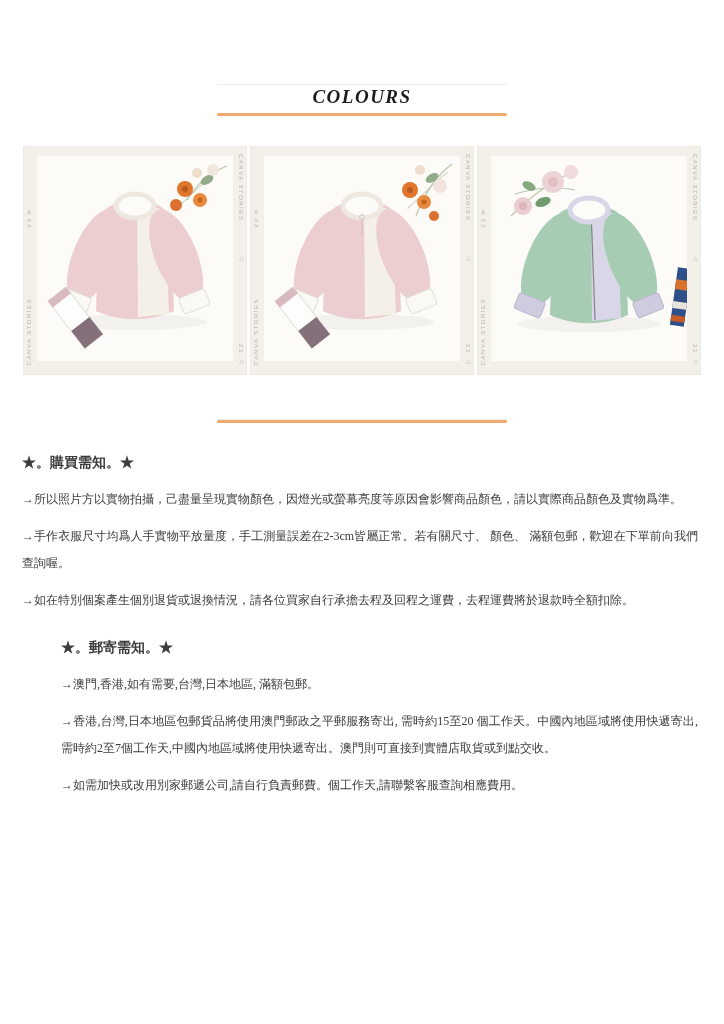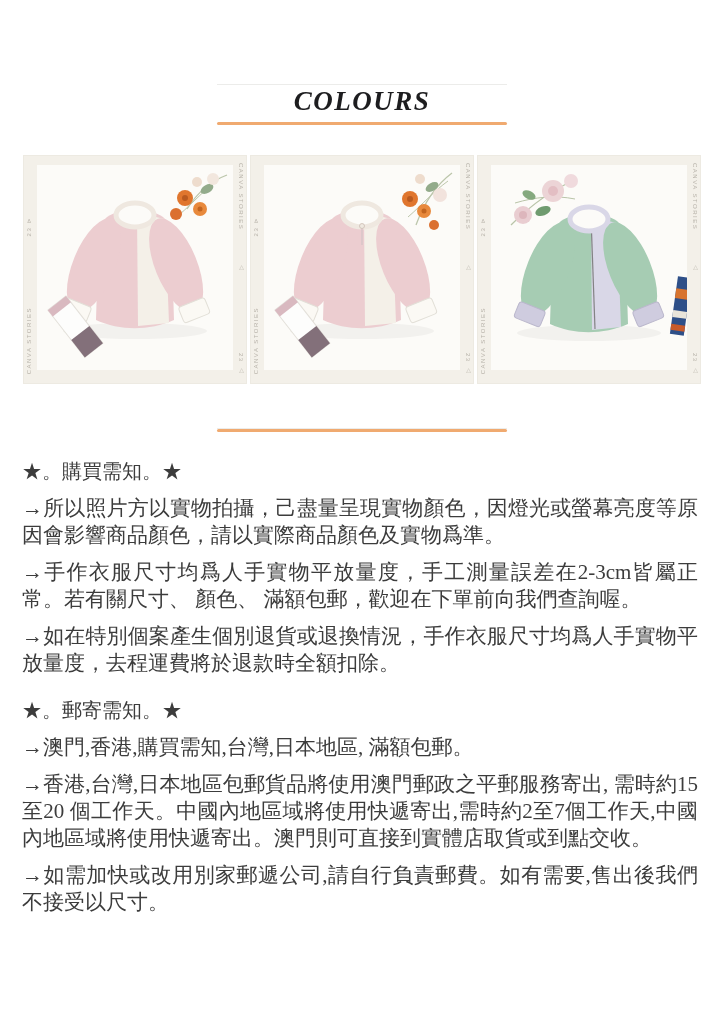--- a/index.html
+++ b/index.html
@@ -13,21 +13,21 @@
     overflow:hidden;
   }
 
   
   .heading-block { width:290px; margin:0 auto; text-align:center; }
   .heading-block.first { padding-top:84px; }
   .heading-block.second { margin-top:44px; }
   .rule-top { height:1px; background:#ececea; }
   .deco-heading {
     margin:1px 0 5px;
-    font-size:27px; font-weight:bold; font-style:italic;
+    font-size:19px; font-weight:bold; font-style:italic;
     letter-spacing:1.5px;
     color:var(--heading_text,#1d1d1f);
     font-family:"Liberation Serif","DejaVu Serif",serif;
   }
   .rule-accent { height:3px; background:var(--accent_line,#f0aa70); border-radius:2px; }
 
   
   .gallery { display:flex; gap:3px; justify-content:center; margin-top:30px; }
   .frame {
     position:relative; width:224px; height:229px;
@@ -51,30 +51,30 @@
   .e-left-mark  { left:3px; top:62px; transform:rotate(180deg); }
   .e-left-label { left:3px; bottom:10px; transform:rotate(180deg); }
   .e-right-label{ right:3px; top:8px; }
   .e-right-mid  { right:3px; top:108px; }
   .e-right-num  { right:3px; bottom:10px; }
 
   
   .notes { padding:26px 26px 0 22px; }
   .section-heading {
     margin:0 0 10px;
-    font-size:20px; font-weight:normal;
+    font-size:14px; font-weight:bold;
     line-height:27px;
   }
   .note-p {
     margin:0 0 10px;
-    font-size:21px;
+    font-size:12px;
     line-height:27px;
     text-align:justify;
   }
-  .section + .section { margin-top:20px; }
+  .section + .section { margin-top:20px;margin-left:39px; }
 </style>
 </head>
 <body>
 
 <div class="page">
 
   <div class="heading-block first">
     <div class="rule-top"></div>
     <div class="deco-heading">COLOURS</div>
     <div class="rule-accent"></div>
@@ -237,25 +237,25 @@
     <div class="rule-top"></div>
     <div class="rule-accent"></div>
   </div>
 
   <div class="notes">
 
     <div class="section">
       <h3 class="section-heading">★。購買需知。★</h3>
       <p class="note-p">→所以照片方以實物拍攝，己盡量呈現實物顏色，因燈光或螢幕亮度等原因會影響商品顏色，請以實際商品顏色及實物爲準。</p>
       <p class="note-p">→手作衣服尺寸均爲人手實物平放量度，手工測量誤差在2-3cm皆屬正常。若有關尺寸、 顏色、 滿額包郵，歡迎在下單前向我們查詢喔。</p>
-      <p class="note-p">→如在特別個案產生個別退貨或退換情況，手作衣服尺寸均爲人手實物平放量度，去程運費將於退款時全額扣除。</p>
+      <p class="note-p">→如在特別個案產生個別退貨或退換情況，請各位買家自行承擔去程及回程之運費，去程運費將於退款時全額扣除。</p>
     </div>
 
     <div class="section">
       <h3 class="section-heading">★。郵寄需知。★</h3>
-      <p class="note-p">→澳門,香港,購買需知,台灣,日本地區, 滿額包郵。</p>
+      <p class="note-p">→澳門,香港,如有需要,台灣,日本地區, 滿額包郵。</p>
       <p class="note-p">→香港,台灣,日本地區包郵貨品將使用澳門郵政之平郵服務寄出, 需時約15至20 個工作天。中國內地區域將使用快遞寄出,需時約2至7個工作天,中國內地區域將使用快遞寄出。澳門則可直接到實體店取貨或到點交收。</p>
-      <p class="note-p">→如需加快或改用別家郵遞公司,請自行負責郵費。如有需要,售出後我們不接受以尺寸。</p>
+      <p class="note-p">→如需加快或改用別家郵遞公司,請自行負責郵費。個工作天,請聯繫客服查詢相應費用。</p>
     </div>
 
   </div>
 
 </div>
 
 </body></html>

